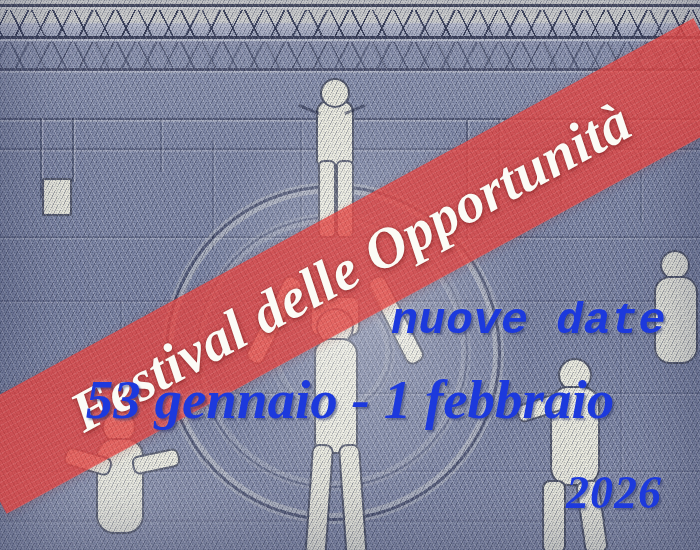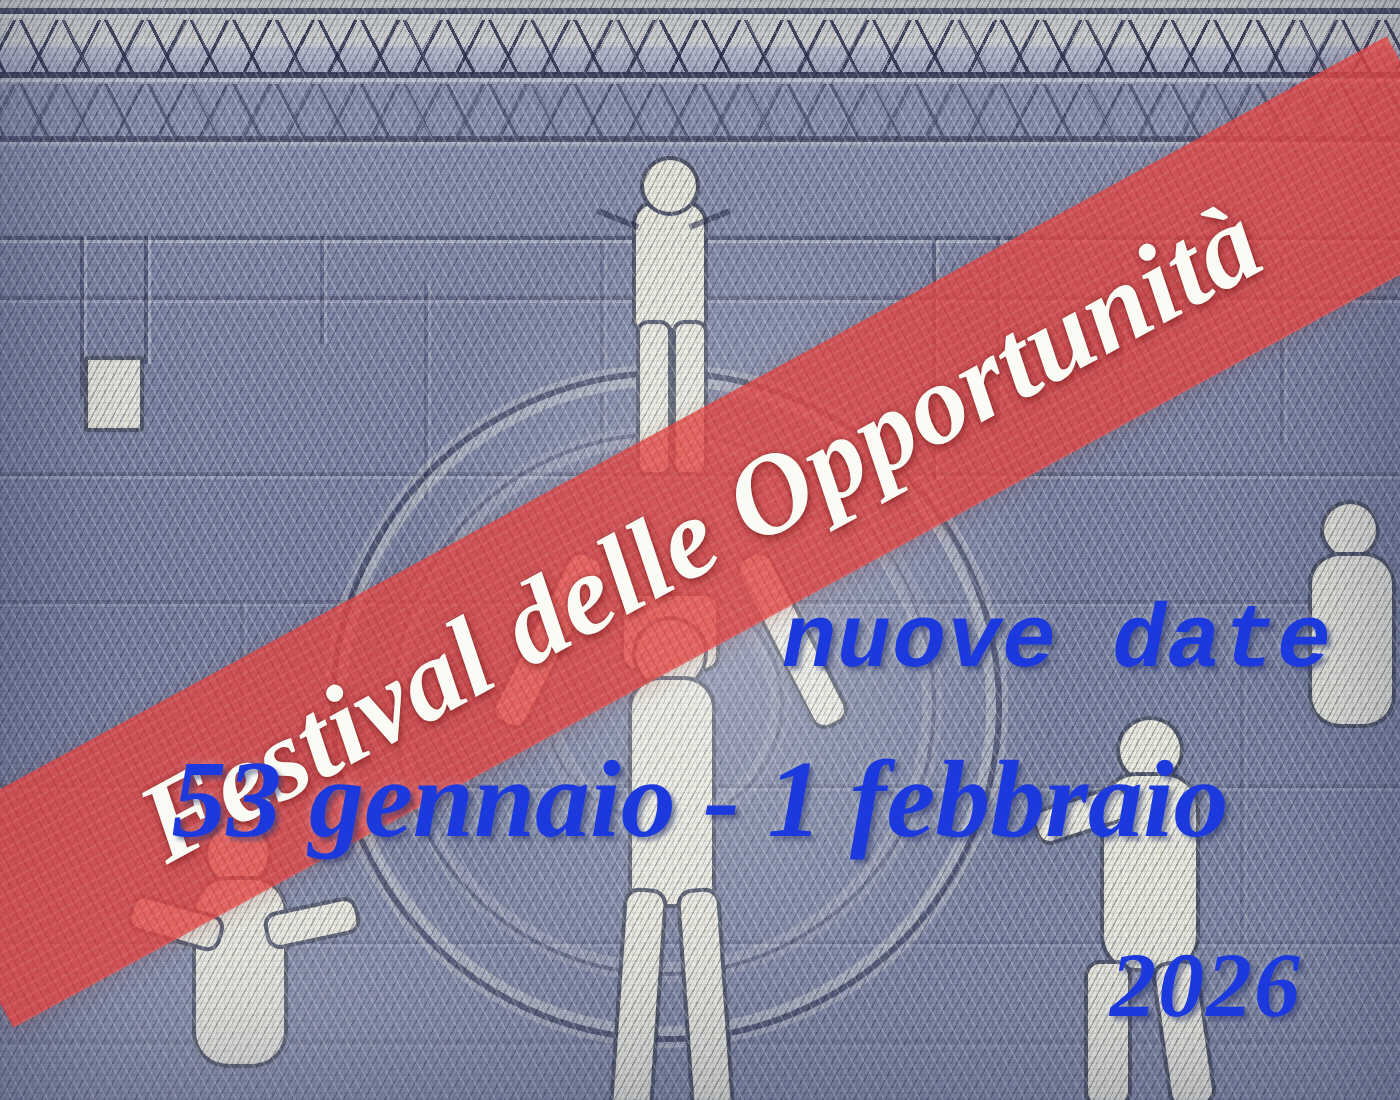--- a/index.html
+++ b/index.html
@@ -192,21 +192,21 @@
     font-family: Liberation Mono, monospace;
   }
   #txt-date-range {
     left: 50%;
     transform: translateX(-50%);
     top: 368px;
     font-size: 55px;
     letter-spacing: 0px;
   }
   #txt-year {
-    right: 49px;
+    right: 38px;
     top: 466px;
     font-size: 46px;
     letter-spacing: 1px;
   }
 </style>
 </head>
 <body>
 
 <div id="poster">
 

